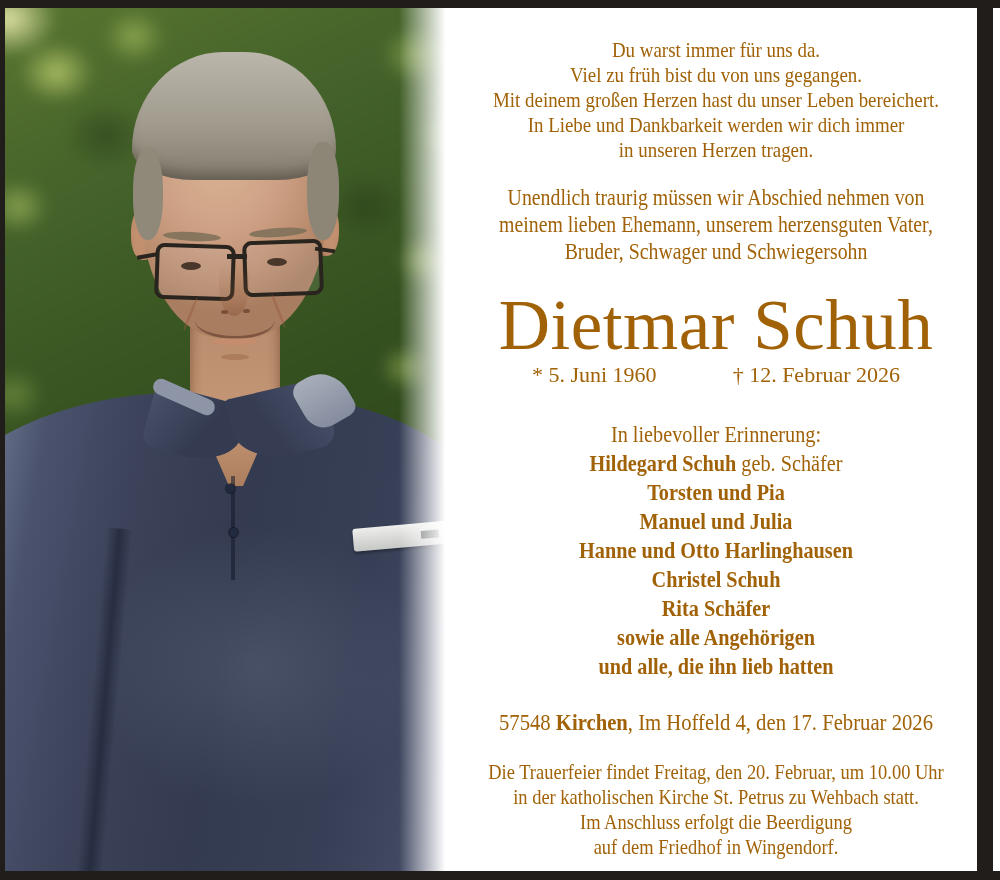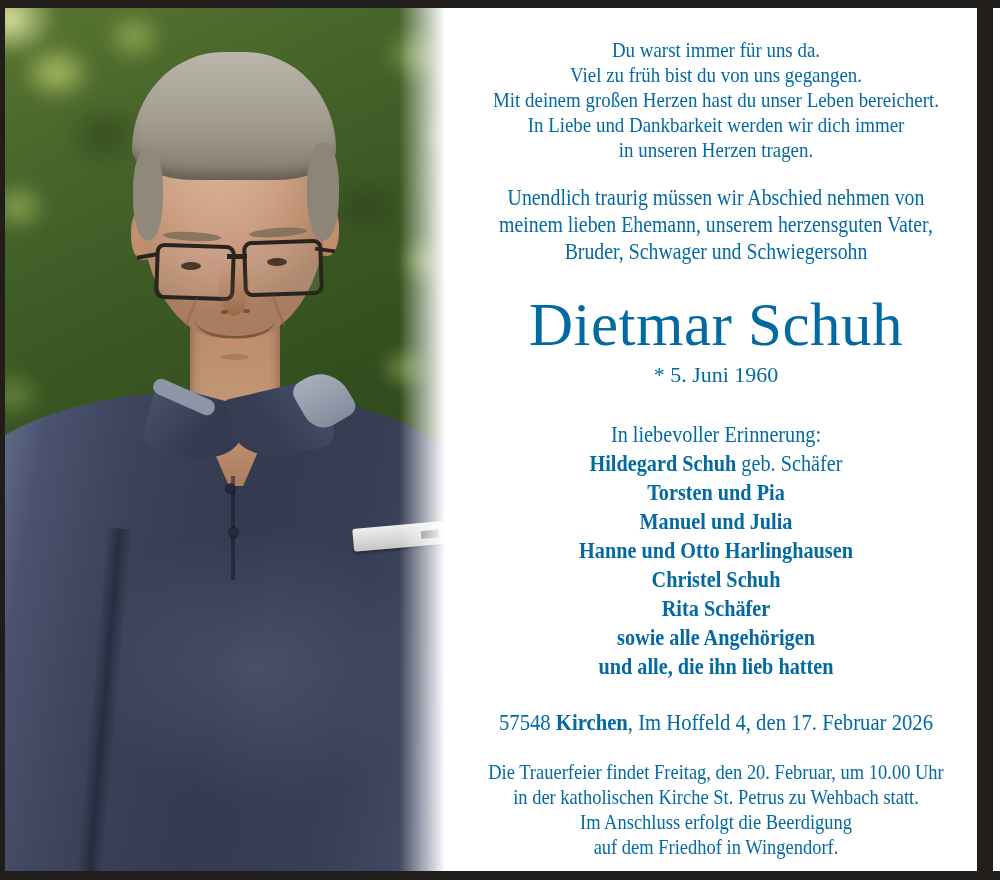--- a/index.html
+++ b/index.html
@@ -1,17 +1,17 @@
 <!DOCTYPE html>
 <html><head>
 <meta charset="utf-8">
 <style>
   html,body{margin:0;padding:0;background:#ffffff;}
   .stage{position:relative;width:1000px;height:880px;background:#ffffff;overflow:hidden;
-         font-family:"Liberation Serif","DejaVu Serif",serif;color:#0369a1;}
+         font-family:"Liberation Serif","DejaVu Serif",serif;color:#a16207;}
   
   .frame-top{position:absolute;left:0;top:0;width:1000px;height:8px;background:#201d1a;z-index:30;}
   .frame-bottom{position:absolute;left:0;top:871px;width:1000px;height:9px;background:#201d1a;z-index:30;}
   .frame-left{position:absolute;left:0;top:0;width:5px;height:880px;background:#201d1a;z-index:30;}
   .frame-right{position:absolute;left:977px;top:0;width:16px;height:880px;background:#201d1a;z-index:30;}
 
   
   .photo{position:absolute;left:5px;top:8px;width:452px;height:863px;overflow:hidden;background:#fff;z-index:1;}
   .hedge{position:absolute;inset:-16px;filter:blur(6px);
     background:
@@ -91,21 +91,21 @@
   .chin{position:absolute;left:216px;top:346px;width:28px;height:6px;border-radius:50%;background:rgba(140,85,55,.35);}
   .fade-right{position:absolute;top:0;right:0;width:58px;height:100%;z-index:5;
     background:linear-gradient(to right, rgba(255,255,255,0), #ffffff 80%);}
 
   
   .announce{position:absolute;left:455px;top:8px;width:522px;height:863px;z-index:2;text-align:center;}
   .announce div{white-space:nowrap;}
   .cond{transform:scaleX(.88);}
   .verse{position:absolute;left:0;width:100%;top:30px;font-size:21.5px;line-height:25px;}
   .intro{position:absolute;left:0;width:100%;top:176px;font-size:22.5px;line-height:27px;}
-  .name{position:absolute;left:0;width:100%;top:286px;font-size:61px;line-height:62px;letter-spacing:.5px;}
+  .name{position:absolute;left:0;width:100%;top:286px;font-size:71px;line-height:62px;letter-spacing:.5px;}
   .dates{position:absolute;left:0;width:100%;top:354px;font-size:22px;display:flex;justify-content:center;gap:76px;}
   .remember{position:absolute;left:0;width:100%;top:412px;font-size:23px;line-height:29px;}
   .remember .b{font-weight:bold;}
   .address{position:absolute;left:0;width:100%;top:701px;font-size:23.5px;}
   .address .b{font-weight:bold;}
   .funeral{position:absolute;left:0;width:100%;top:752px;font-size:21px;line-height:25px;}
 </style>
 </head>
 <body>
 
@@ -164,20 +164,21 @@
       <div>in unseren Herzen tragen.</div>
     </div>
     <div class="intro cond">
       <div>Unendlich traurig müssen wir Abschied nehmen von</div>
       <div>meinem lieben Ehemann, unserem herzensguten Vater,</div>
       <div>Bruder, Schwager und Schwiegersohn</div>
     </div>
     <div class="name">Dietmar Schuh</div>
     <div class="dates">
       <span>* 5. Juni 1960</span>
+      <span>† 12. Februar 2026</span>
     </div>
     <div class="remember cond">
       <div>In liebevoller Erinnerung:</div>
       <div><span class="b">Hildegard Schuh</span><span> geb. Schäfer</span></div>
       <div><span class="b">Torsten und Pia</span><span></span></div>
       <div><span class="b">Manuel und Julia</span><span></span></div>
       <div><span class="b">Hanne und Otto Harlinghausen</span><span></span></div>
       <div><span class="b">Christel Schuh</span><span></span></div>
       <div><span class="b">Rita Schäfer</span><span></span></div>
       <div><span class="b">sowie alle Angehörigen</span><span></span></div>

